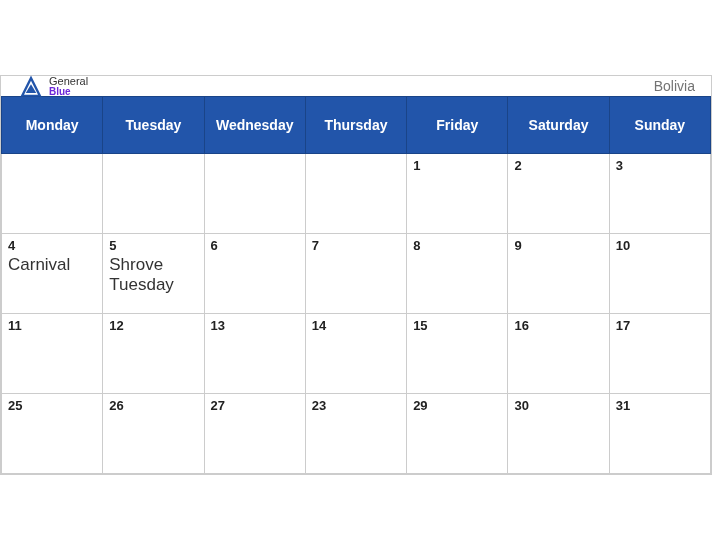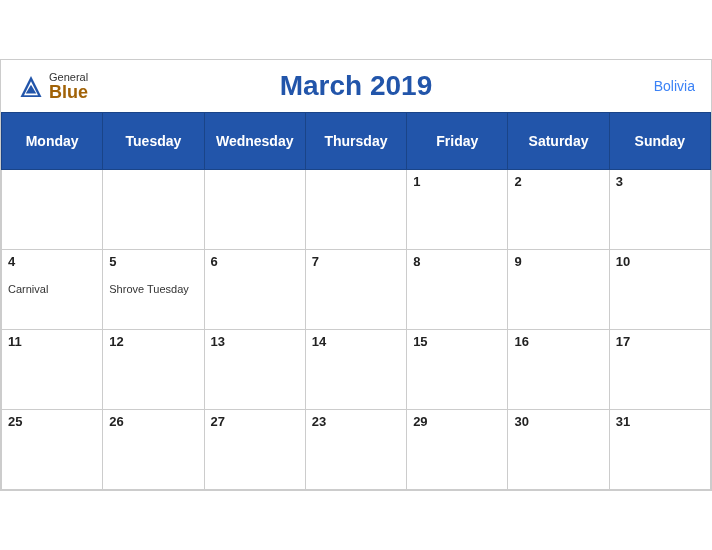--- a/index.html
+++ b/index.html
@@ -38,41 +38,41 @@
       display: flex;
       flex-direction: column;
       line-height: 1;
     }
     .logo-general {
       font-size: 11px;
       color: #333;
       font-weight: normal;
     }
     .logo-blue {
-      font-size: 18px;
-      color: #a16207;
+      font-size: 10px;
+      color: #6d28d9;
       font-weight: bold;
     }
     .logo-icon {
       width: 28px;
       height: 28px;
     }
     .calendar-title {
       font-size: 28px;
       color: #2255aa;
       font-weight: bold;
       text-align: center;
     }
     .country-label {
       position: absolute;
       right: 16px;
       top: 50%;
       transform: translateY(-50%);
       font-size: 14px;
-      color: #3b82f6;
+      color: #737373;
     }
     .calendar-grid {
       width: 100%;
       border-collapse: collapse;
     }
     .calendar-grid th {
       background: #2255aa;
       color: #fff;
       text-align: center;
       padding: 20px 4px;
@@ -87,24 +87,24 @@
       height: 80px;
       width: calc(100% / 7);
     }
     .day-number {
       font-size: 13px;
       color: #222;
       font-weight: bold;
       display: block;
     }
     .event-label {
-      font-size: 11px;
+      font-size: 17px;
       color: #333;
       display: block;
-      margin-top: 14px;
+      margin-top: 2px;
     }
     .empty-cell {
       background: #fff;
     }
     tr.week-row td {
       background: #fff;
     }
   </style>
 </head>
 <body>
@@ -115,21 +115,20 @@
       <svg class="logo-icon" viewBox="0 0 32 32">
         <polygon points="16,4 28,28 4,28" fill="#2255aa"></polygon>
         <polygon points="16,10 24,26 8,26" fill="#fff"></polygon>
         <polygon points="16,14 22,24 10,24" fill="#2255aa"></polygon>
       </svg>
       <div class="logo-text">
         <span class="logo-general">General</span>
         <span class="logo-blue">Blue</span>
       </div>
     </div>
-    <h1 class="calendar-title">March 2019</h1>
     <span class="country-label">Bolivia</span>
   </div>
 
   <table class="calendar-grid">
     <thead>
       <tr>
         <th>Monday</th>
         <th>Tuesday</th>
         <th>Wednesday</th>
         <th>Thursday</th>

